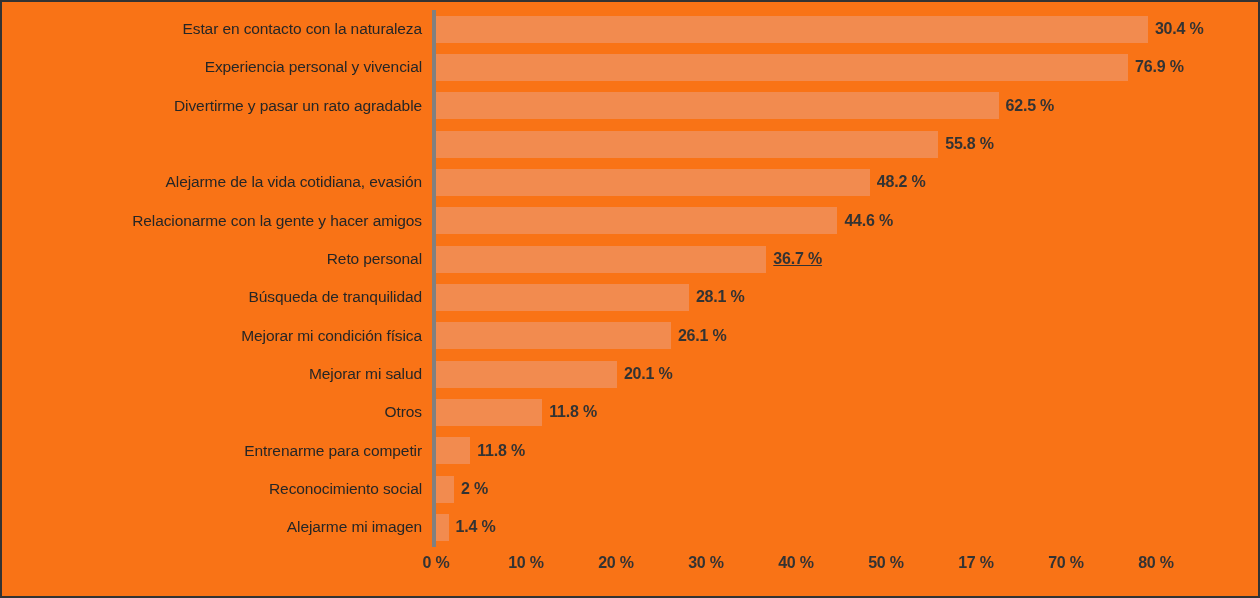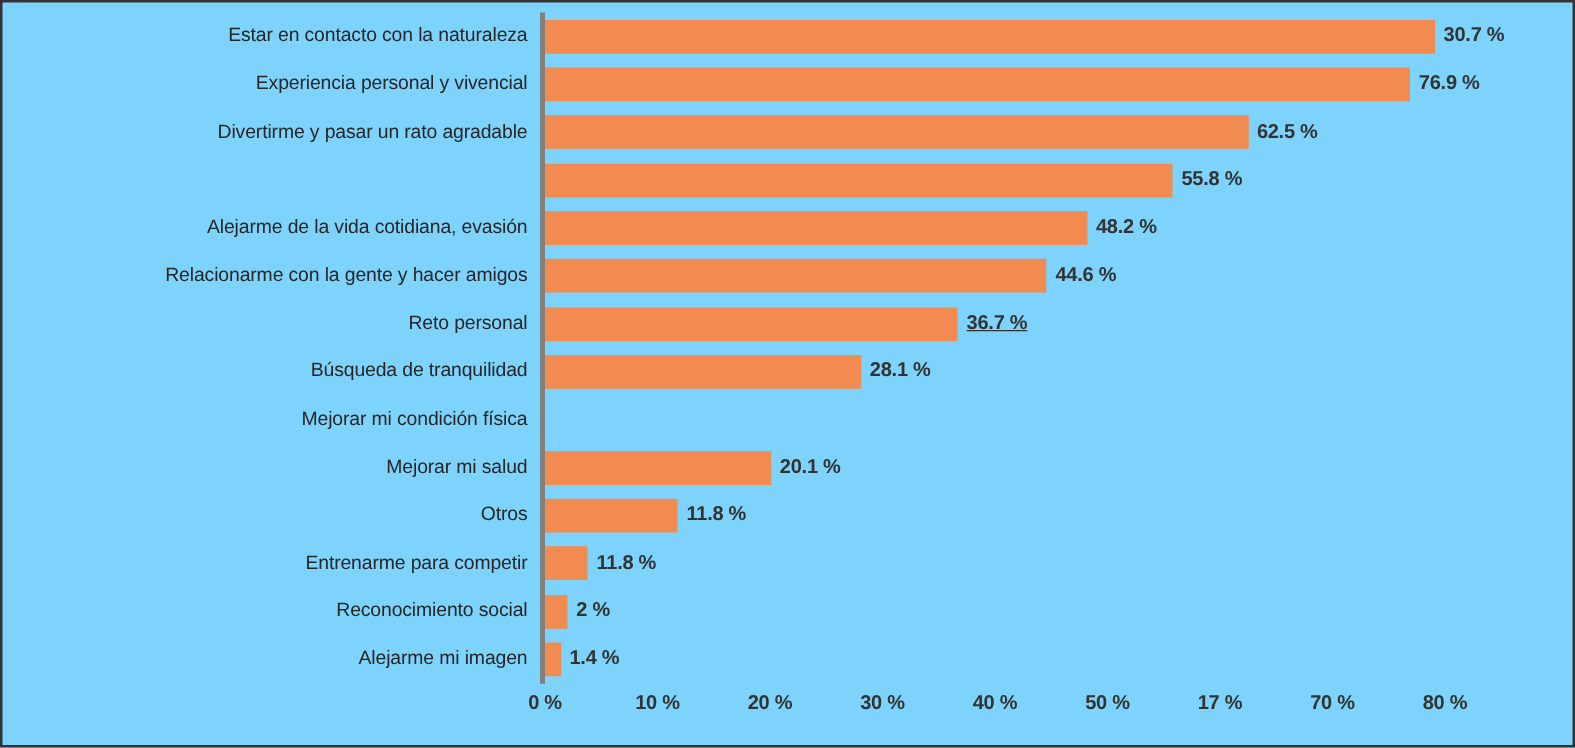--- a/index.html
+++ b/index.html
@@ -12,21 +12,21 @@
     height: 598px;
     font-family: "Liberation Sans", sans-serif;
     overflow: hidden;
   }
   #chart-frame {
     position: relative;
     box-sizing: border-box;
     width: 1260px;
     height: 598px;
     border: 2px solid #333333;
-    background: #7dd3fc;
+    background: #f97316;
   }
   #plot-area {
     position: absolute;
     left: 0;
     top: 0;
     width: 1256px;
     height: 594px;
   }
   
   #value-axis-line {
@@ -108,21 +108,21 @@
 <body>
 
 <div id="chart-frame">
   <div id="plot-area">
     <div id="value-axis-line" style="background: rgb(128, 128, 128);"></div>
     <div id="bars-region">
         <div class="bar-row">
           <div class="cat-label">Estar en contacto con la naturaleza</div>
           <div class="bar-wrap">
             <div class="bar" style="width: 711.9px; background: rgb(242, 139, 79);"></div>
-            <div class="val-label" style="left: 718.9px; color: rgb(51, 51, 51);">30.7 %</div>
+            <div class="val-label" style="left: 718.9px; color: rgb(51, 51, 51);">30.4 %</div>
           </div>
         </div>
         <div class="bar-row">
           <div class="cat-label">Experiencia personal y vivencial</div>
           <div class="bar-wrap">
             <div class="bar" style="width: 692.1px; background: rgb(242, 139, 79);"></div>
             <div class="val-label" style="left: 699.1px; color: rgb(51, 51, 51);">76.9 %</div>
           </div>
         </div>
         <div class="bar-row">
@@ -161,20 +161,24 @@
         </div>
         <div class="bar-row">
           <div class="cat-label">Búsqueda de tranquilidad</div>
           <div class="bar-wrap">
             <div class="bar" style="width: 252.9px; background: rgb(242, 139, 79);"></div>
             <div class="val-label" style="left: 259.9px; color: rgb(51, 51, 51);">28.1 %</div>
           </div>
         </div>
         <div class="bar-row">
           <div class="cat-label">Mejorar mi condición física</div>
+          <div class="bar-wrap">
+            <div class="bar" style="width: 234.9px; background: rgb(242, 139, 79);"></div>
+            <div class="val-label" style="left: 241.9px; color: rgb(51, 51, 51);">26.1 %</div>
+          </div>
         </div>
         <div class="bar-row">
           <div class="cat-label">Mejorar mi salud</div>
           <div class="bar-wrap">
             <div class="bar" style="width: 180.9px; background: rgb(242, 139, 79);"></div>
             <div class="val-label" style="left: 187.9px; color: rgb(51, 51, 51);">20.1 %</div>
           </div>
         </div>
         <div class="bar-row">
           <div class="cat-label">Otros</div>

